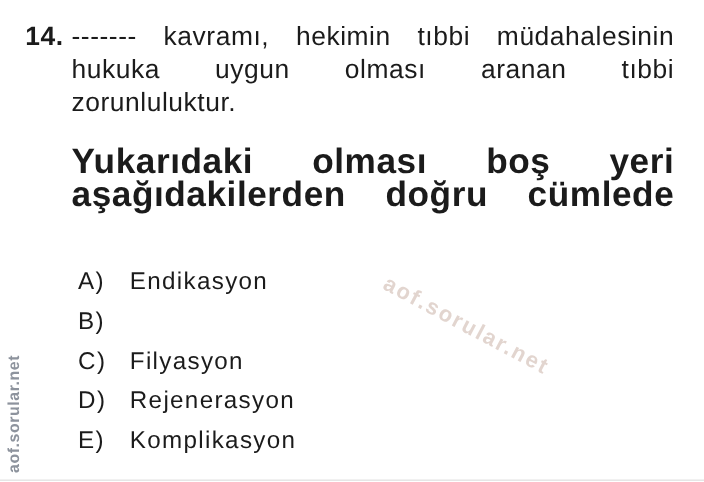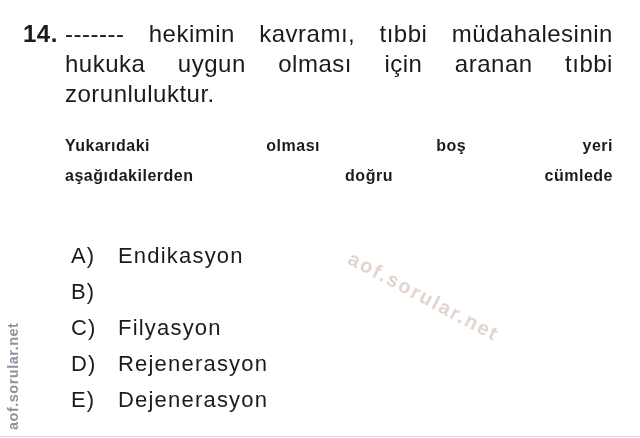--- a/index.html
+++ b/index.html
@@ -28,21 +28,21 @@
     width: 548px;
     font-size: 24px;
     line-height: 30px;
     letter-spacing: 0.5px;
   }
   .prompt {
     position: absolute;
     left: 65px;
     top: 131px;
     width: 548px;
-    font-size: 16px;
+    font-size: 32px;
     font-weight: bold;
     line-height: 30px;
     letter-spacing: 0.5px;
   }
   .line { height: 30px; white-space: nowrap; }
   .jline { display: flex; justify-content: space-between; }
   .options {
     position: absolute;
     left: 71px;
     top: 241px;
@@ -89,30 +89,29 @@
 </head>
 <body>
 
 <div class="page">
 
   <div class="qnum">14.</div>
 
   <div class="stem">
     <div class="line jline">
         <span>-------</span>
+        <span>kavramı,</span>
         <span>hekimin</span>
-        <span>kavramı,</span>
         <span>tıbbi</span>
         <span>müdahalesinin</span>
       </div>
     <div class="line jline">
         <span>hukuka</span>
         <span>uygun</span>
         <span>olması</span>
-        <span>için</span>
         <span>aranan</span>
         <span>tıbbi</span>
       </div>
     <div class="line">zorunluluktur.</div>
   </div>
 
   <div class="prompt">
     <div class="line jline">
         <span>Yukarıdaki</span>
         <span>olması</span>
@@ -137,21 +136,21 @@
     <div class="opt-row">
       <span class="opt-letter">C)</span>
       <span class="opt-label">Filyasyon</span>
     </div>
     <div class="opt-row">
       <span class="opt-letter">D)</span>
       <span class="opt-label">Rejenerasyon</span>
     </div>
     <div class="opt-row">
       <span class="opt-letter">E)</span>
-      <span class="opt-label">Dejenerasyon</span>
+      <span class="opt-label">Komplikasyon</span>
     </div>
   </div>
 
   <div class="wm-diagonal" style="color: rgb(226, 213, 207);">aof.sorular.net</div>
 
   <div class="wm-vertical" style="color: rgb(141, 147, 157);">aof.sorular.net</div>
 
   <div class="bottom-divider" style="background: rgb(220, 220, 220);"></div>
 
 </div>

